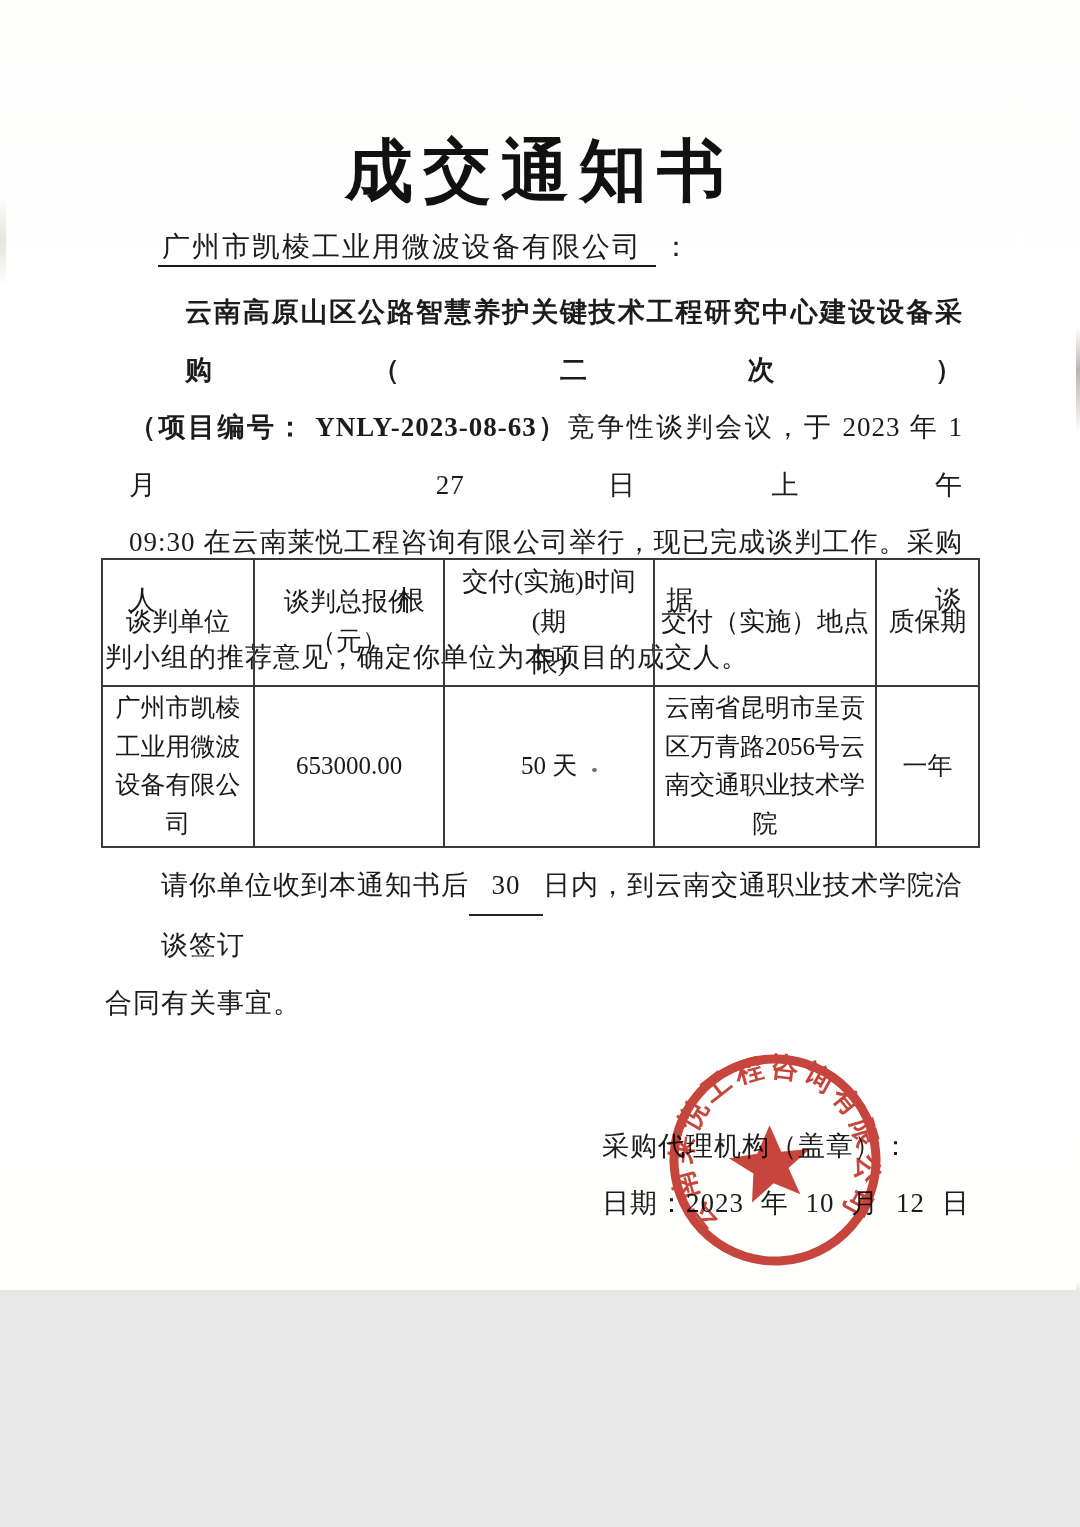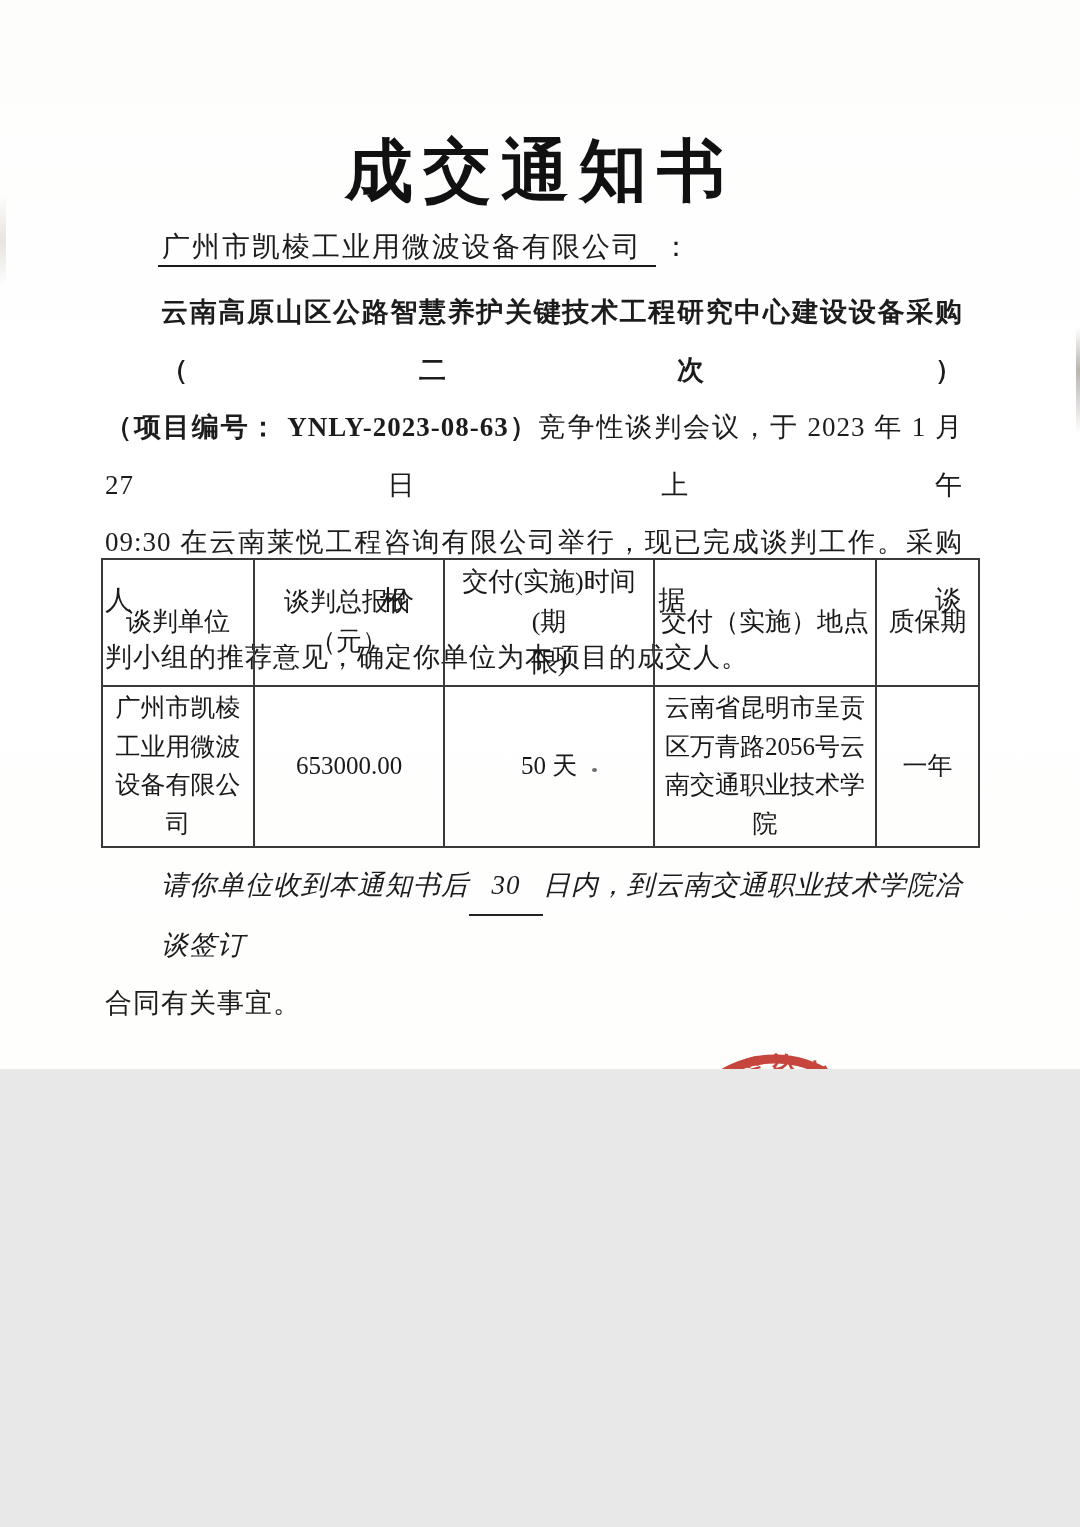--- a/index.html
+++ b/index.html
@@ -1,18 +1,18 @@
 <!DOCTYPE html>
 <html lang="zh"><head>
 <meta charset="utf-8">
 <style>
   html,body{margin:0;padding:0;background:#e8e8e8;}
   .page{
     position:relative;
-    width:1080px;height:1069px;
+    width:1080px;height:1290px;
     margin:0 auto;
     background:linear-gradient(180deg,#fdfdfc 0%,#ffffff 40%,#fefefd 100%);
     overflow:hidden;
     font-family:"Liberation Serif","DejaVu Serif",serif;
     color:#1c1c1c;
   }
   
   .doc-title{
     position:absolute;top:126px;left:0;width:100%;
     text-align:center;
@@ -30,21 +30,21 @@
     padding:0 14px 3px 4px;
     letter-spacing:2px;
   }
   .addressee .colon{margin-left:6px;}
   
   .para1{
     position:absolute;top:284px;left:105px;width:858px;
     font-size:27px;line-height:57.5px;
     letter-spacing:1px;
   }
-  .para1 .jline{text-align:justify;text-align-last:justify;}
+  .para1 .jline{text-align:justify;text-align-last:justify;margin-left:24px;}
   .para1 .indent{padding-left:56px;}
   .para1 b{font-weight:bold;}
   
   .notice-table{
     position:absolute;top:558px;left:101px;width:877px;
     border-collapse:collapse;table-layout:fixed;
     font-size:25px;color:#191919;
   }
   .notice-table th,.notice-table td{
     border:2px solid #3a3a3a;
@@ -53,21 +53,21 @@
     padding:2px 4px;
     line-height:1.55;
   }
   .notice-table th{height:83px;white-space:pre-line;font-size:26px;}
   .notice-table td{height:146px;}
   
   .para2{
     position:absolute;top:856px;left:105px;width:860px;
     font-size:27px;line-height:58px;letter-spacing:1px;
   }
-  .para2 .indent{padding-left:56px;font-style:italic;}
+  .para2 .indent{padding-left:56px;}
   .blank-fill{
     display:inline-block;min-width:74px;
     border-bottom:2px solid #222;
     text-align:center;
     font-family:"Liberation Serif",serif;
   }
   
   .sign-block{
     position:absolute;top:1118px;left:602px;
     font-size:27px;line-height:57px;letter-spacing:1px;

